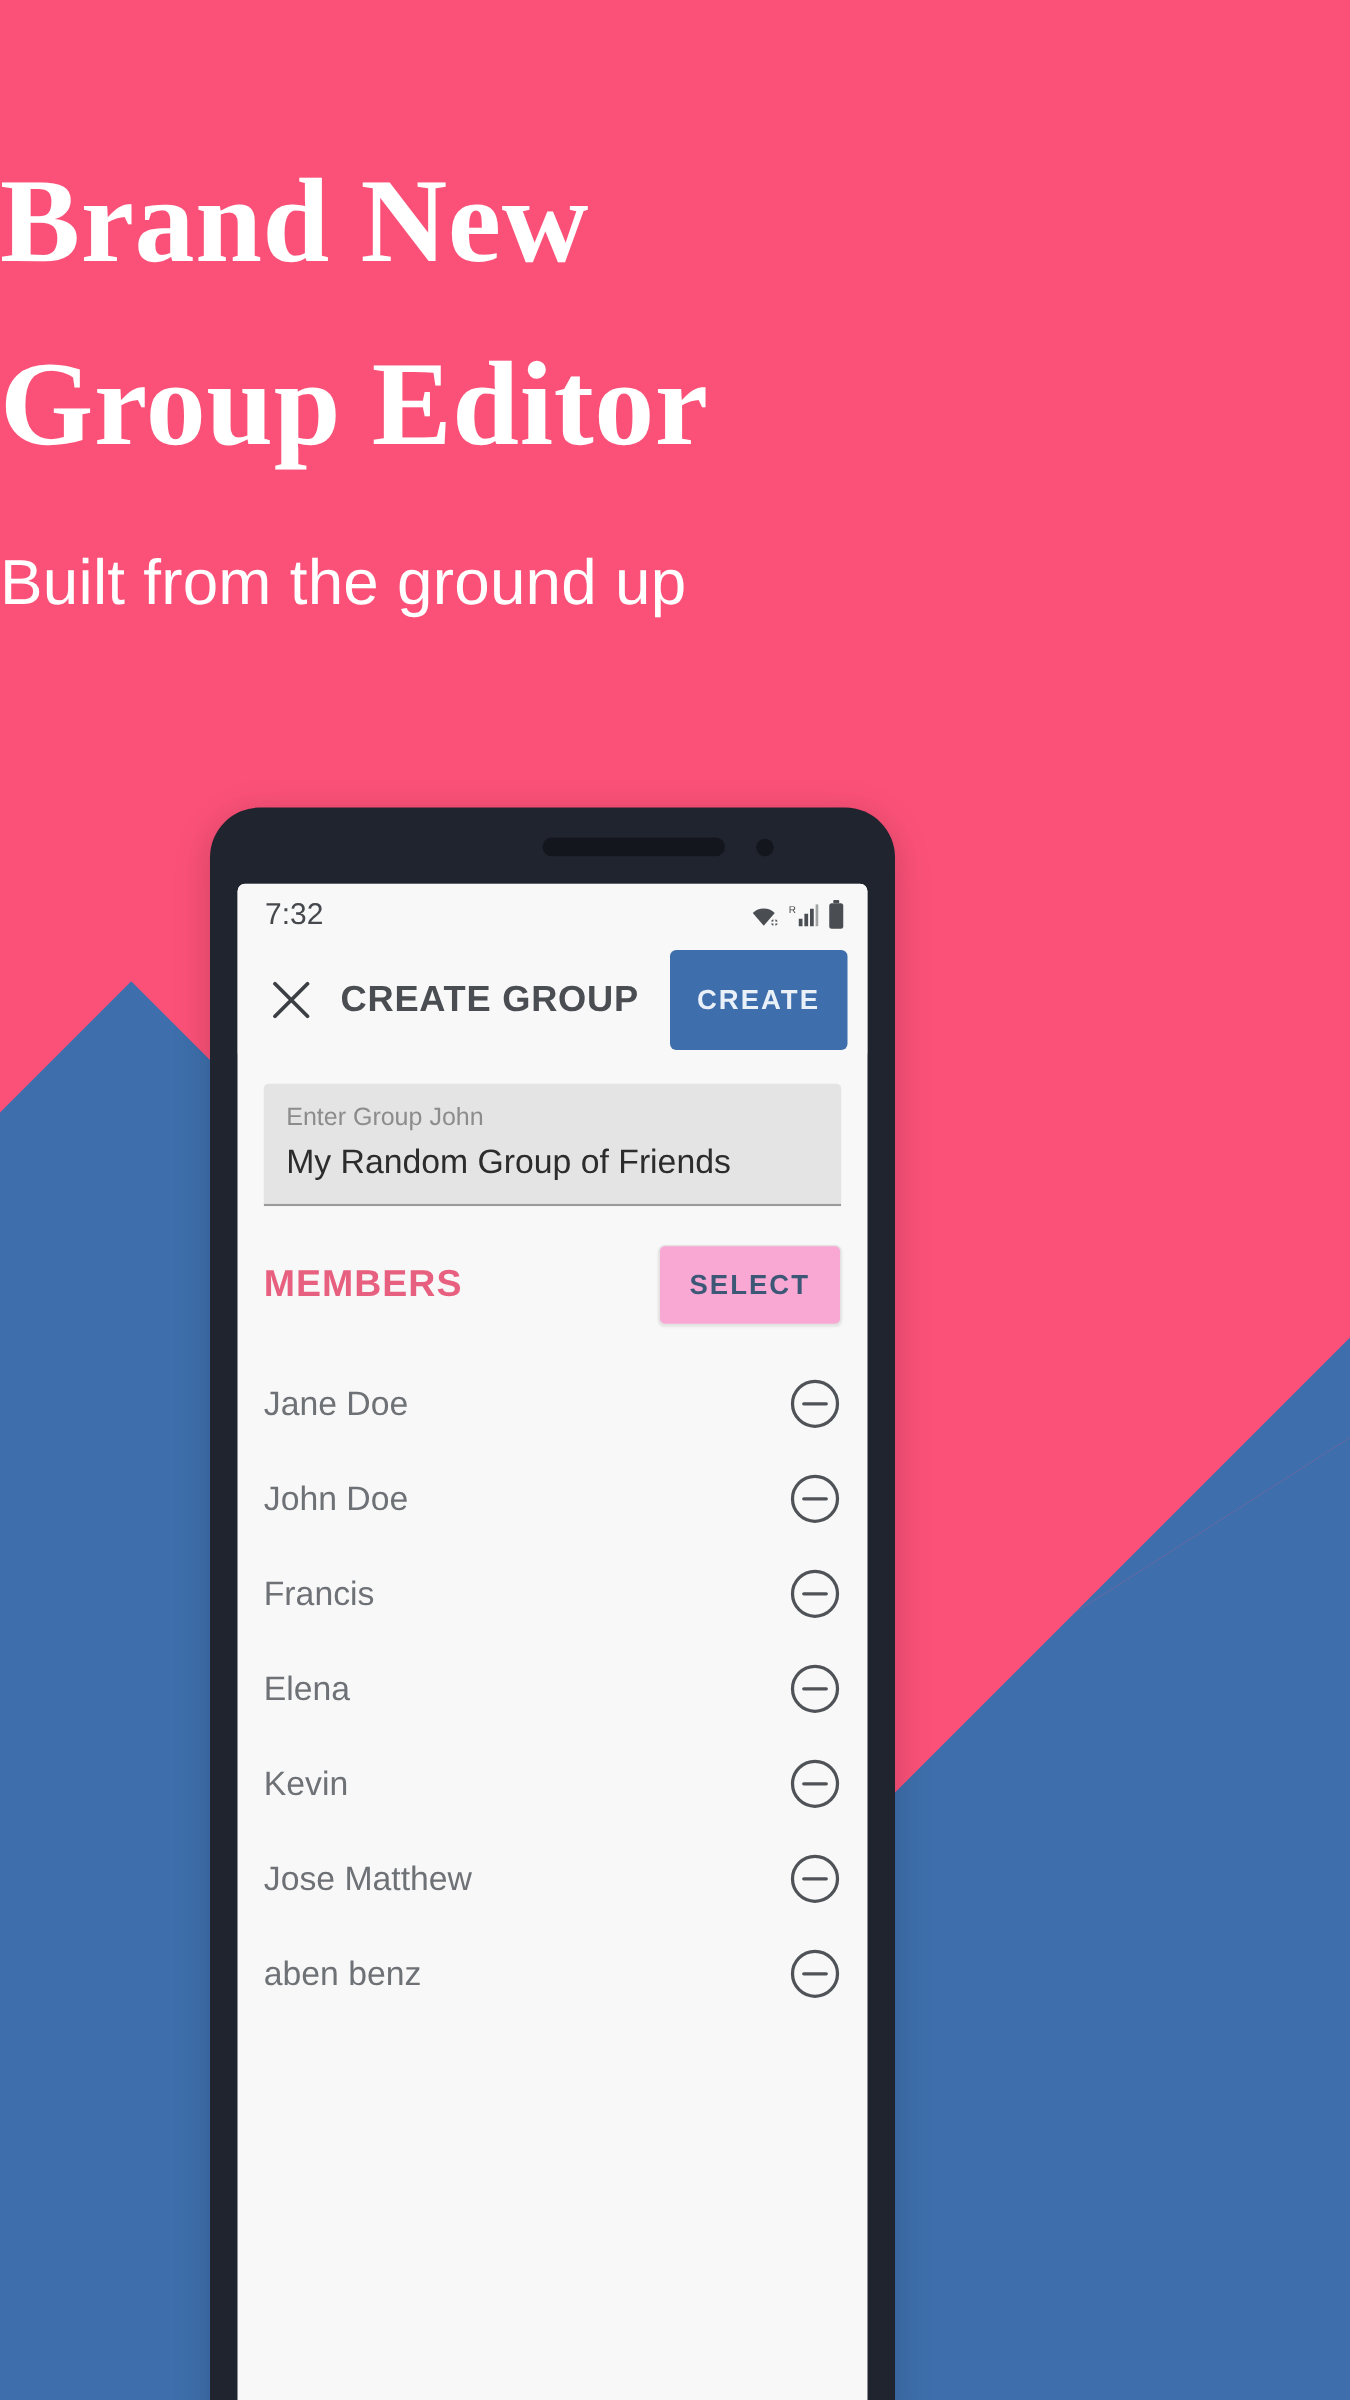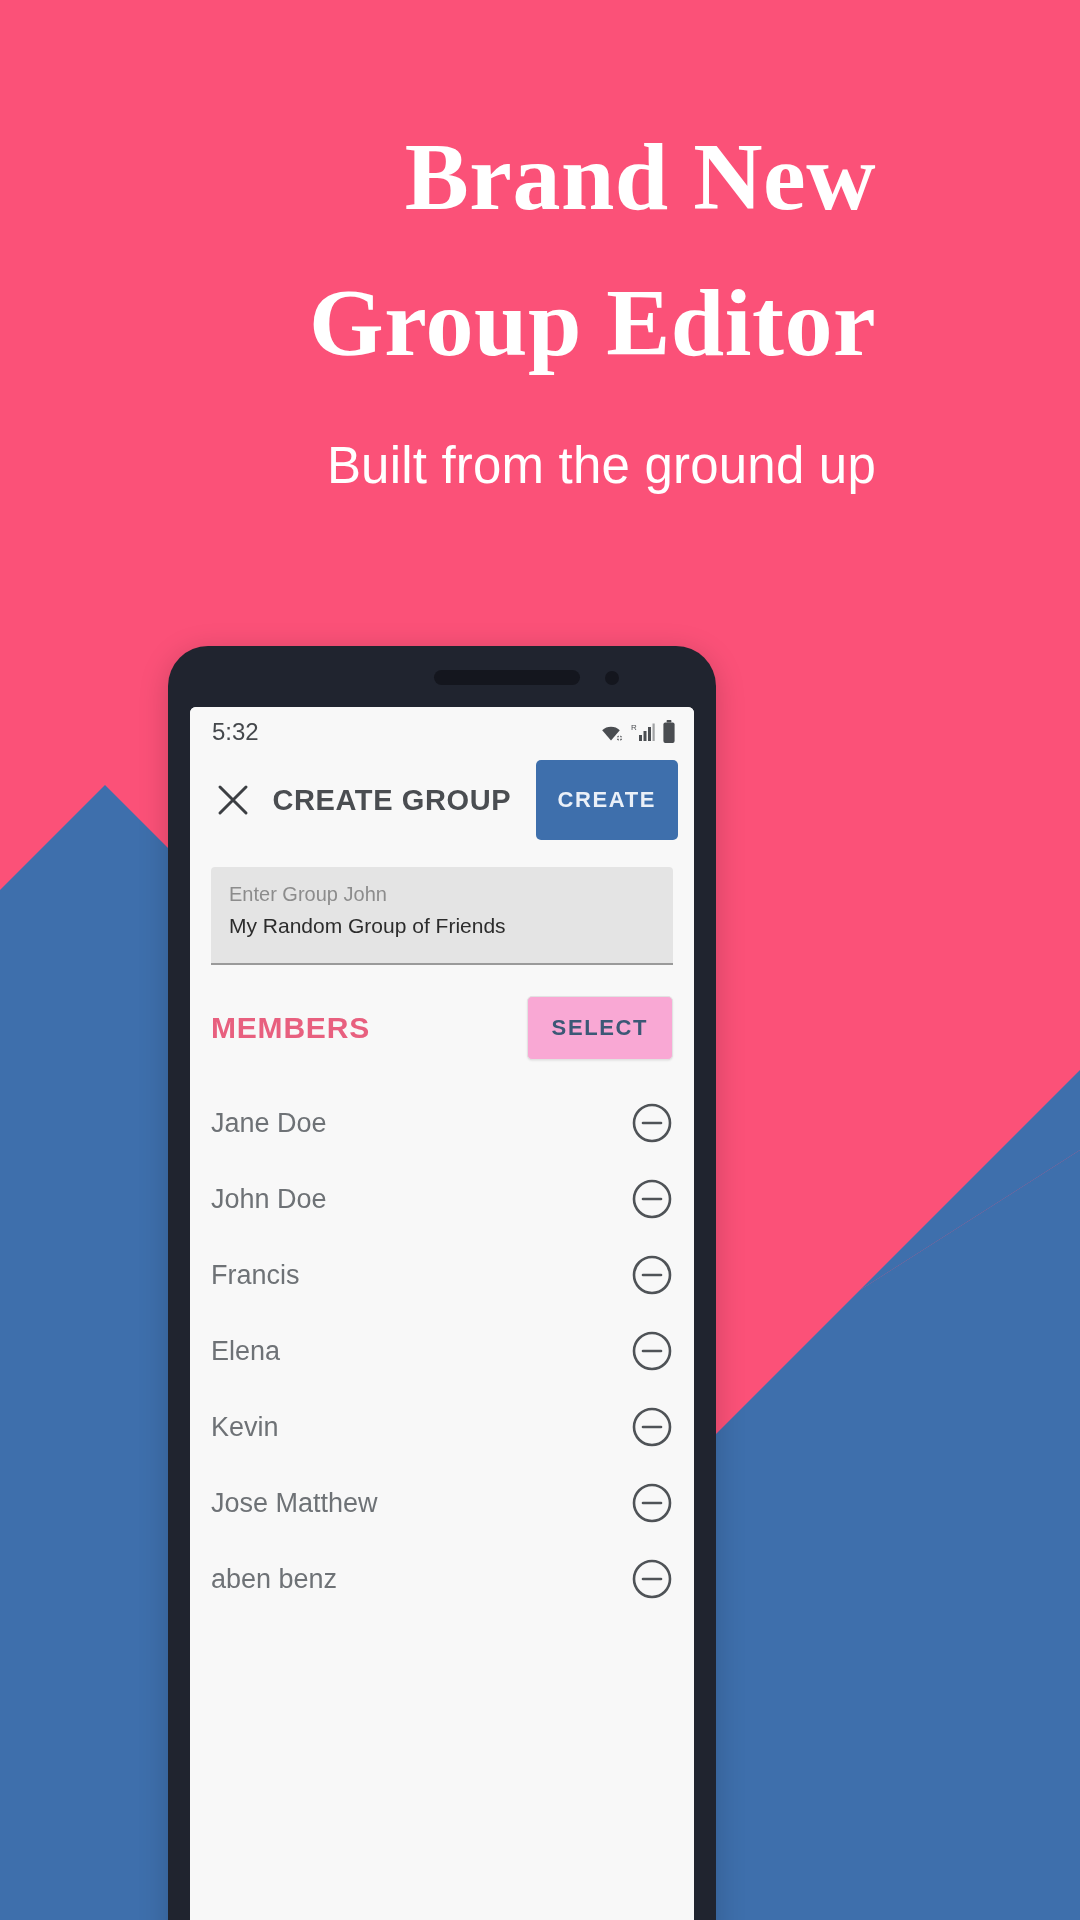--- a/index.html
+++ b/index.html
@@ -25,21 +25,21 @@
     overflow: hidden;
   }
   .bg-svg { position: absolute; inset: 0; width: 1080px; height: 1920px; display: block; }
 
   
   .headline-block {
     position: absolute;
     top: 128px;
     left: 0;
     width: 876px;
-    text-align: right;
+    text-align: left;
     z-index: 4;
   }
   .headline {
     font-family: "Liberation Serif", serif;
     font-weight: bold;
     font-size: 96px;
     line-height: 1.02;
     color: #ffffff;
     margin: 0;
     letter-spacing: 0.5px;
@@ -168,21 +168,21 @@
     border-radius: 4px 4px 0 0;
     padding: 14px 18px 16px 18px;
     height: 98px;
   }
   .field-label {
     font-size: 20px;
     color: #8C8C8C;
     line-height: 1.3;
   }
   .field-value {
-    font-size: 21px;
+    font-size: 27px;
     color: #2C2C2C;
     margin-top: 6px;
     line-height: 1.25;
   }
 
   
   .members-head {
     margin: 30px 21px 0 21px;
     display: flex;
     align-items: center;
@@ -253,21 +253,21 @@
     <p class="subhead">Built from the ground up</p>
   </div>
 
   <div class="phone">
     <div class="speaker"></div>
     <div class="camera"></div>
 
     <div class="screen">
 
       <div class="statusbar">
-        <span class="status-time">5:32</span>
+        <span class="status-time">7:32</span>
         <span class="status-icons">
           <svg width="26" height="22" viewBox="0 0 26 22">
             <path d="M13 19.5 L4.2 9.3 A13 13 0 0 1 21.8 9.3 Z" fill="#4A4D51"></path>
             <circle cx="21.5" cy="17" r="2.6" fill="#4A4D51"></circle>
             <path d="M21.5 13.5 v7 M18 17 h7" stroke="#F8F8F8" stroke-width="1.6"></path>
           </svg>
           <svg width="24" height="22" viewBox="0 0 24 22">
             <text x="0" y="9" font-size="8" fill="#4A4D51" font-family="Liberation Sans, sans-serif">R</text>
             <rect x="8" y="14" width="3" height="6" fill="#4A4D51"></rect>
             <rect x="12.5" y="10" width="3" height="10" fill="#4A4D51"></rect>

